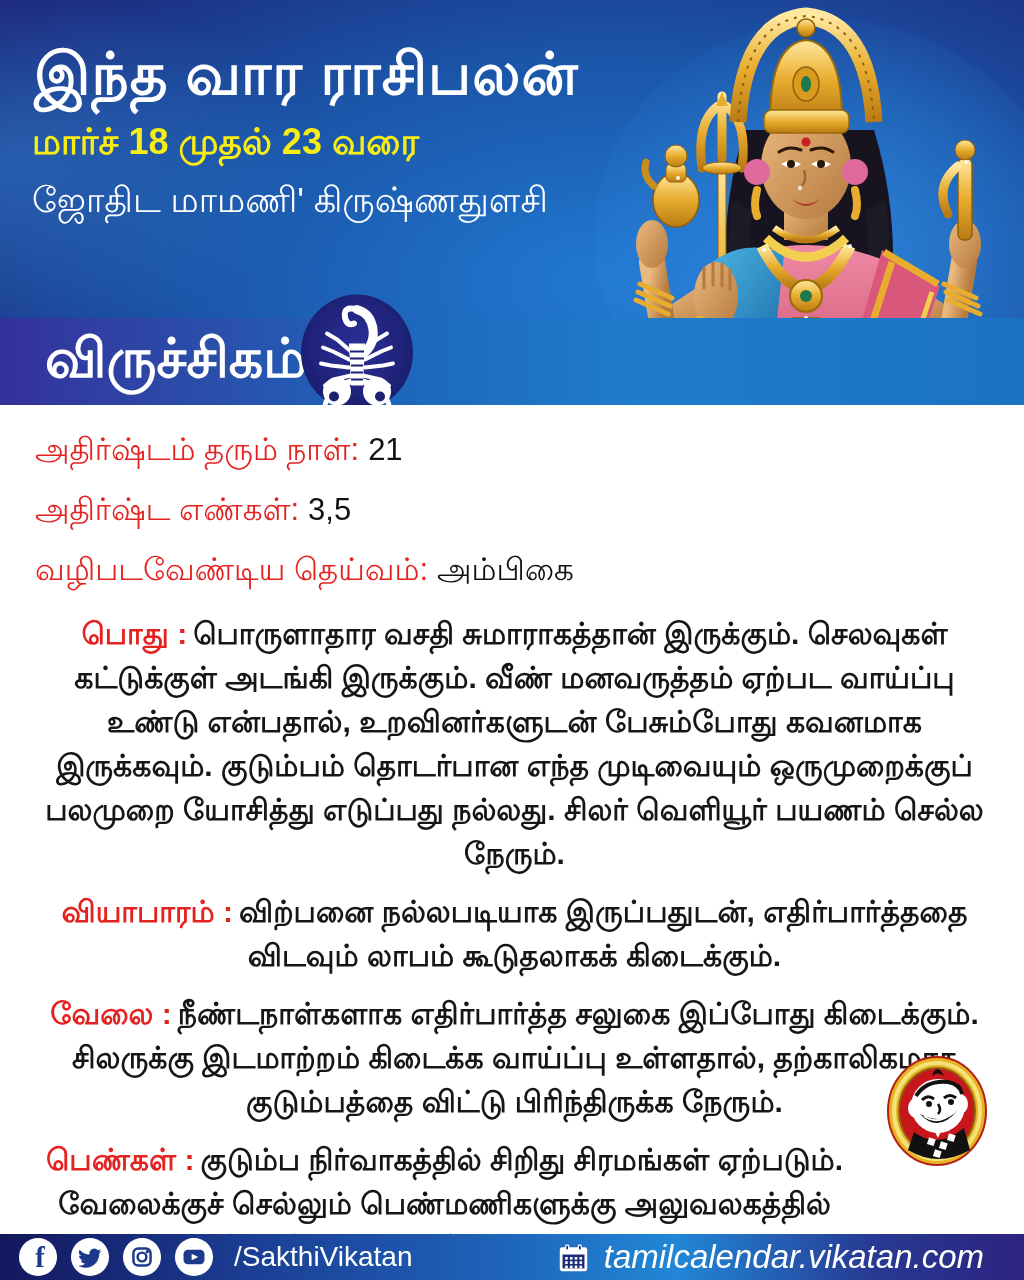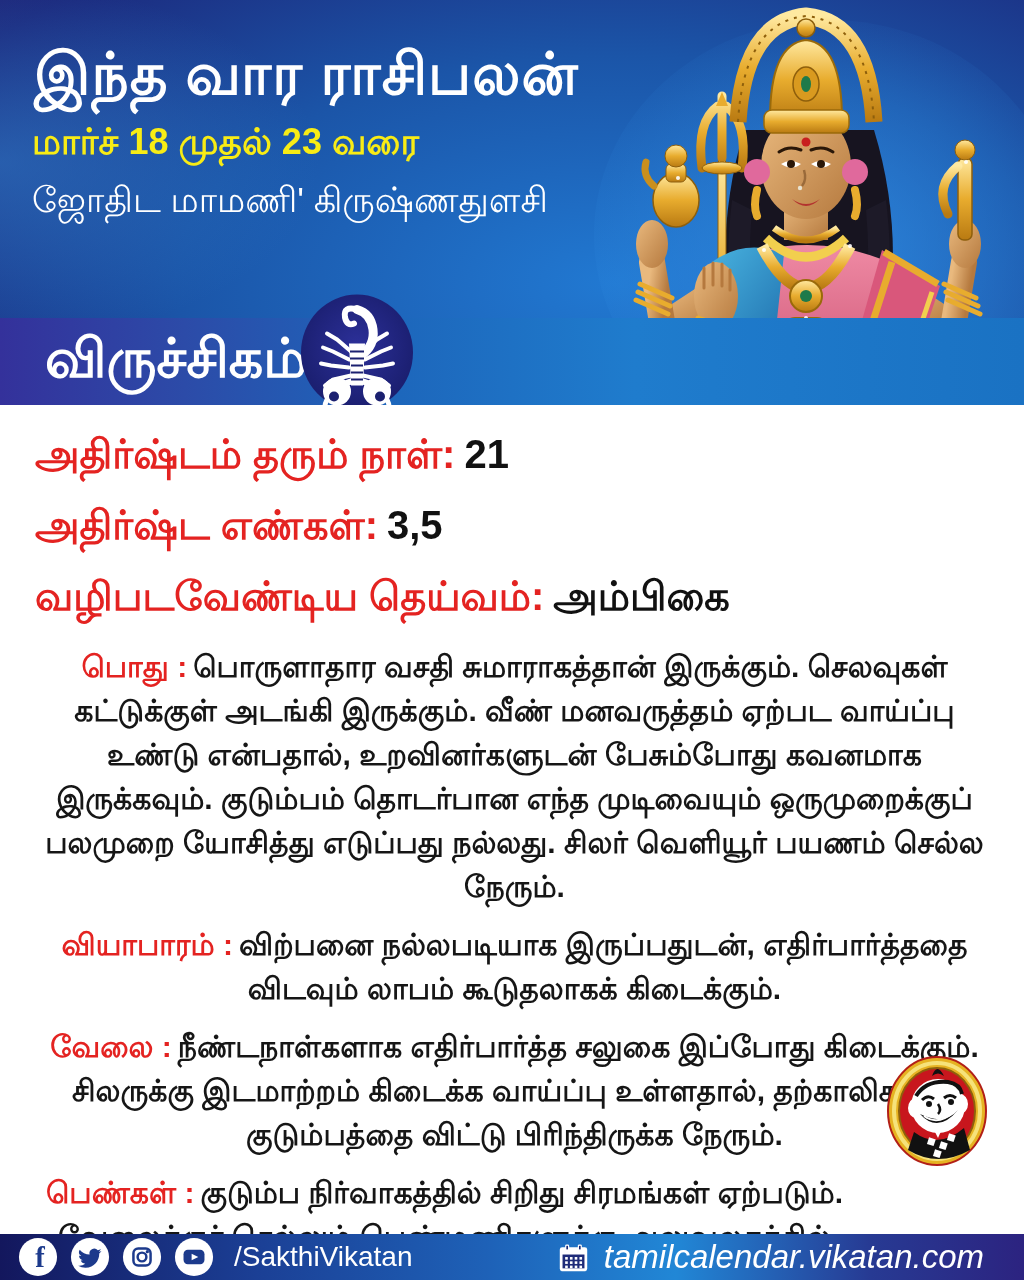--- a/index.html
+++ b/index.html
@@ -14,21 +14,21 @@
   .hero-date{position:absolute;left:32px;top:121px;font-size:36px;font-weight:800;color:#f8ec15;white-space:nowrap;}
   .hero-astro{position:absolute;left:32px;top:180px;font-size:35px;font-weight:400;color:#fff;white-space:nowrap;}
   .band{position:absolute;top:318px;left:0;right:0;height:87px;
     background:linear-gradient(90deg,#34319b 0%,#2c4ba8 18%,#1d66bb 38%,#1f7ccd 62%,#1a72c3 100%);}
   .band-title{position:absolute;left:33px;top:327px;font-size:54px;font-weight:800;color:#fff;white-space:nowrap;margin-left:12px;}
   .zodiac-badge{position:absolute;left:299px;top:293px;width:116px;height:119px;}
   .deity{position:absolute;top:0;right:0;width:430px;height:405px;}
   
   .content{position:absolute;top:405px;left:0;right:0;bottom:46px;background:#fff;
     padding:27px 30px 0 35px;box-sizing:border-box;}
-  .detail-line{font-size:40px;font-weight:700;margin:0 0 20px 0;color:#111;}
+  .detail-line{font-size:31px;font-weight:400;margin:0 0 20px 0;color:#111;}
   .detail-label{color:#e42321;margin-right:9px;}
   .sections{margin-top:14px;}
   .section{font-size:30px;font-weight:700;line-height:44px;color:#161616;margin:0 0 14px 0;text-align:center;}
   .section-label{color:#e42321;margin-right:6px;}
   .section.women{padding-right:140px;}
   .logo{position:absolute;right:36px;top:1056px;width:102px;height:110px;}
   
   .footer{position:absolute;left:0;right:0;bottom:0;height:46px;
     background:linear-gradient(90deg,#13175d 0%,#1b3f95 25%,#1e62b8 48%,#2187d6 66%,#273a93 85%,#2c2380 100%);
     display:flex;align-items:center;justify-content:space-between;

